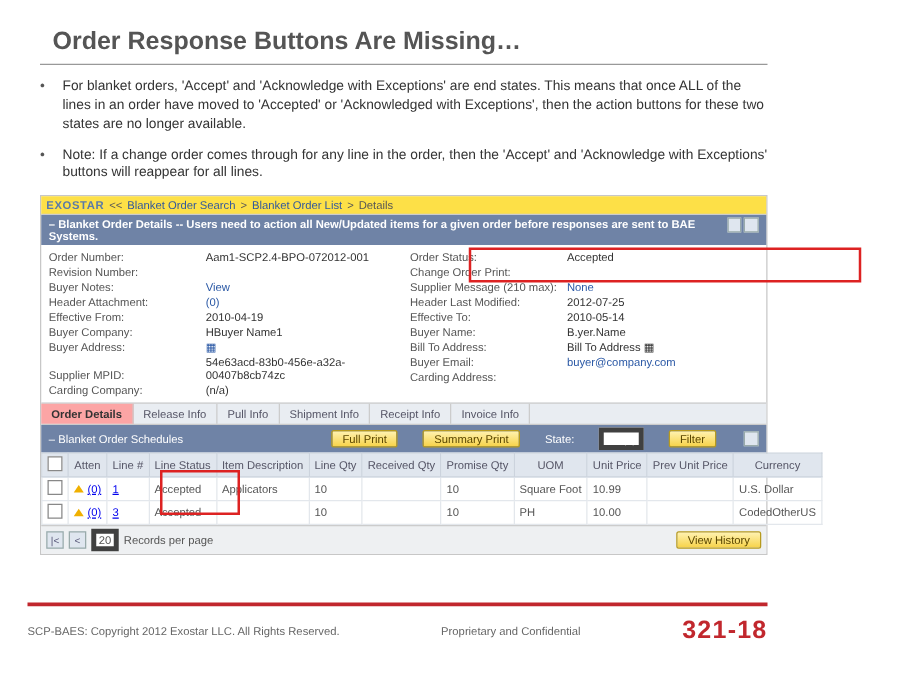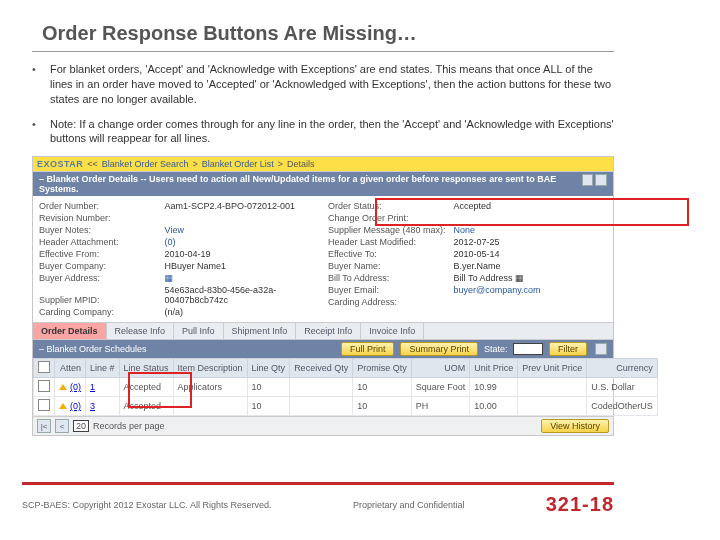--- a/index.html
+++ b/index.html
@@ -20,26 +20,26 @@
 .details{display:flex;padding:4px 6px;gap:10px;position:relative}
 .col{flex:1}
 .row{display:flex;padding:1px 0;align-items:flex-end}
 .row .lab{flex:0 0 45%;color:#555}
 .row .val{flex:1;color:#333}
 .row .val a{color:#2a58a5;text-decoration:none}
 .redbox{position:absolute;border:2px solid #d22;pointer-events:none}
 .tabs{display:flex;background:#e9edf2;border-top:1px solid #ccc;border-bottom:1px solid #ccc}
 .tab{padding:3px 8px;border-right:1px solid #ccc;color:#556;white-space:nowrap}
 .tab.active{background:#fca5a5;font-weight:bold;color:#333}
-.subhdr{display:flex;align-items:center;background:#6f83a6;color:#fff;padding:2px 6px;gap:6px}
+.subhdr{display:flex;align-items:center;background:#6f83a6;color:#fff;padding:2px 6px;gap:20px}
 .subhdr .sp{flex:1}
 .btn{background:linear-gradient(#fff2b0,#f7d34a);border:1px solid #b79a1e;color:#5a4600;padding:1px 8px;font-size:9px;cursor:pointer;border-radius:2px}
-.sel{font-size:9px;border:1px solid #404040;background:#fff;padding:0 2px}
+.sel{font-size:9px;border:4px solid #404040;background:#fff;padding:0 2px}
 table.grid{width:100%;border-collapse:collapse;font-size:9px}
-table.grid th{background:#e0e6ee;color:#556;font-weight:normal;text-align:right;padding:2px 4px;border:1px solid #ccd3dd;white-space:nowrap}
+table.grid th{background:#e0e6ee;color:#556;font-weight:normal;text-align:center;padding:2px 4px;border:1px solid #ccd3dd;white-space:nowrap}
 table.grid td{padding:2px 4px;border:1px solid #e3e7ec;white-space:nowrap}
 .chk{width:10px;height:10px;border:1px solid #888;display:inline-block;background:#fff}
 .pager{display:flex;align-items:center;background:#eef0f2;border-top:1px solid #ccc;padding:2px 4px;gap:4px}
 .pgbtn{width:12px;height:12px;border:1px solid #9aa;background:#dfe6ef;display:inline-flex;align-items:center;justify-content:center;font-size:8px;color:#557}
 .footer{position:absolute;left:0;right:0;bottom:24px;padding:0 22px}
 .footer .bar{height:3px;background:#c1272d;margin-bottom:8px}
 .footer .line{display:flex;align-items:center;font-size:9px;color:#666}
 .footer .pno{font-size:20px;color:#c1272d;font-weight:bold;letter-spacing:1px}
 .attnwrap{display:flex;align-items:center;gap:3px}
 .tri{width:0;height:0;border-left:4px solid transparent;border-right:4px solid transparent;border-bottom:6px solid #f0b000;display:inline-block}
@@ -123,21 +123,21 @@
       <div class="col">
         <div class="row">
             <span class="lab">Order Status:</span>
             <span class="val">Accepted</span>
           </div>
         <div class="row">
             <span class="lab">Change Order Print:</span>
             <span class="val"></span>
           </div>
         <div class="row">
-            <span class="lab">Supplier Message (480 max):</span>
+            <span class="lab">Supplier Message (210 max):</span>
             <span class="val"><a href="#">None</a></span>
           </div>
         <div class="row">
             <span class="lab">Header Last Modified:</span>
             <span class="val">2012-07-25</span>
           </div>
         <div class="row">
             <span class="lab">Effective To:</span>
             <span class="val">2010-05-14</span>
           </div>

